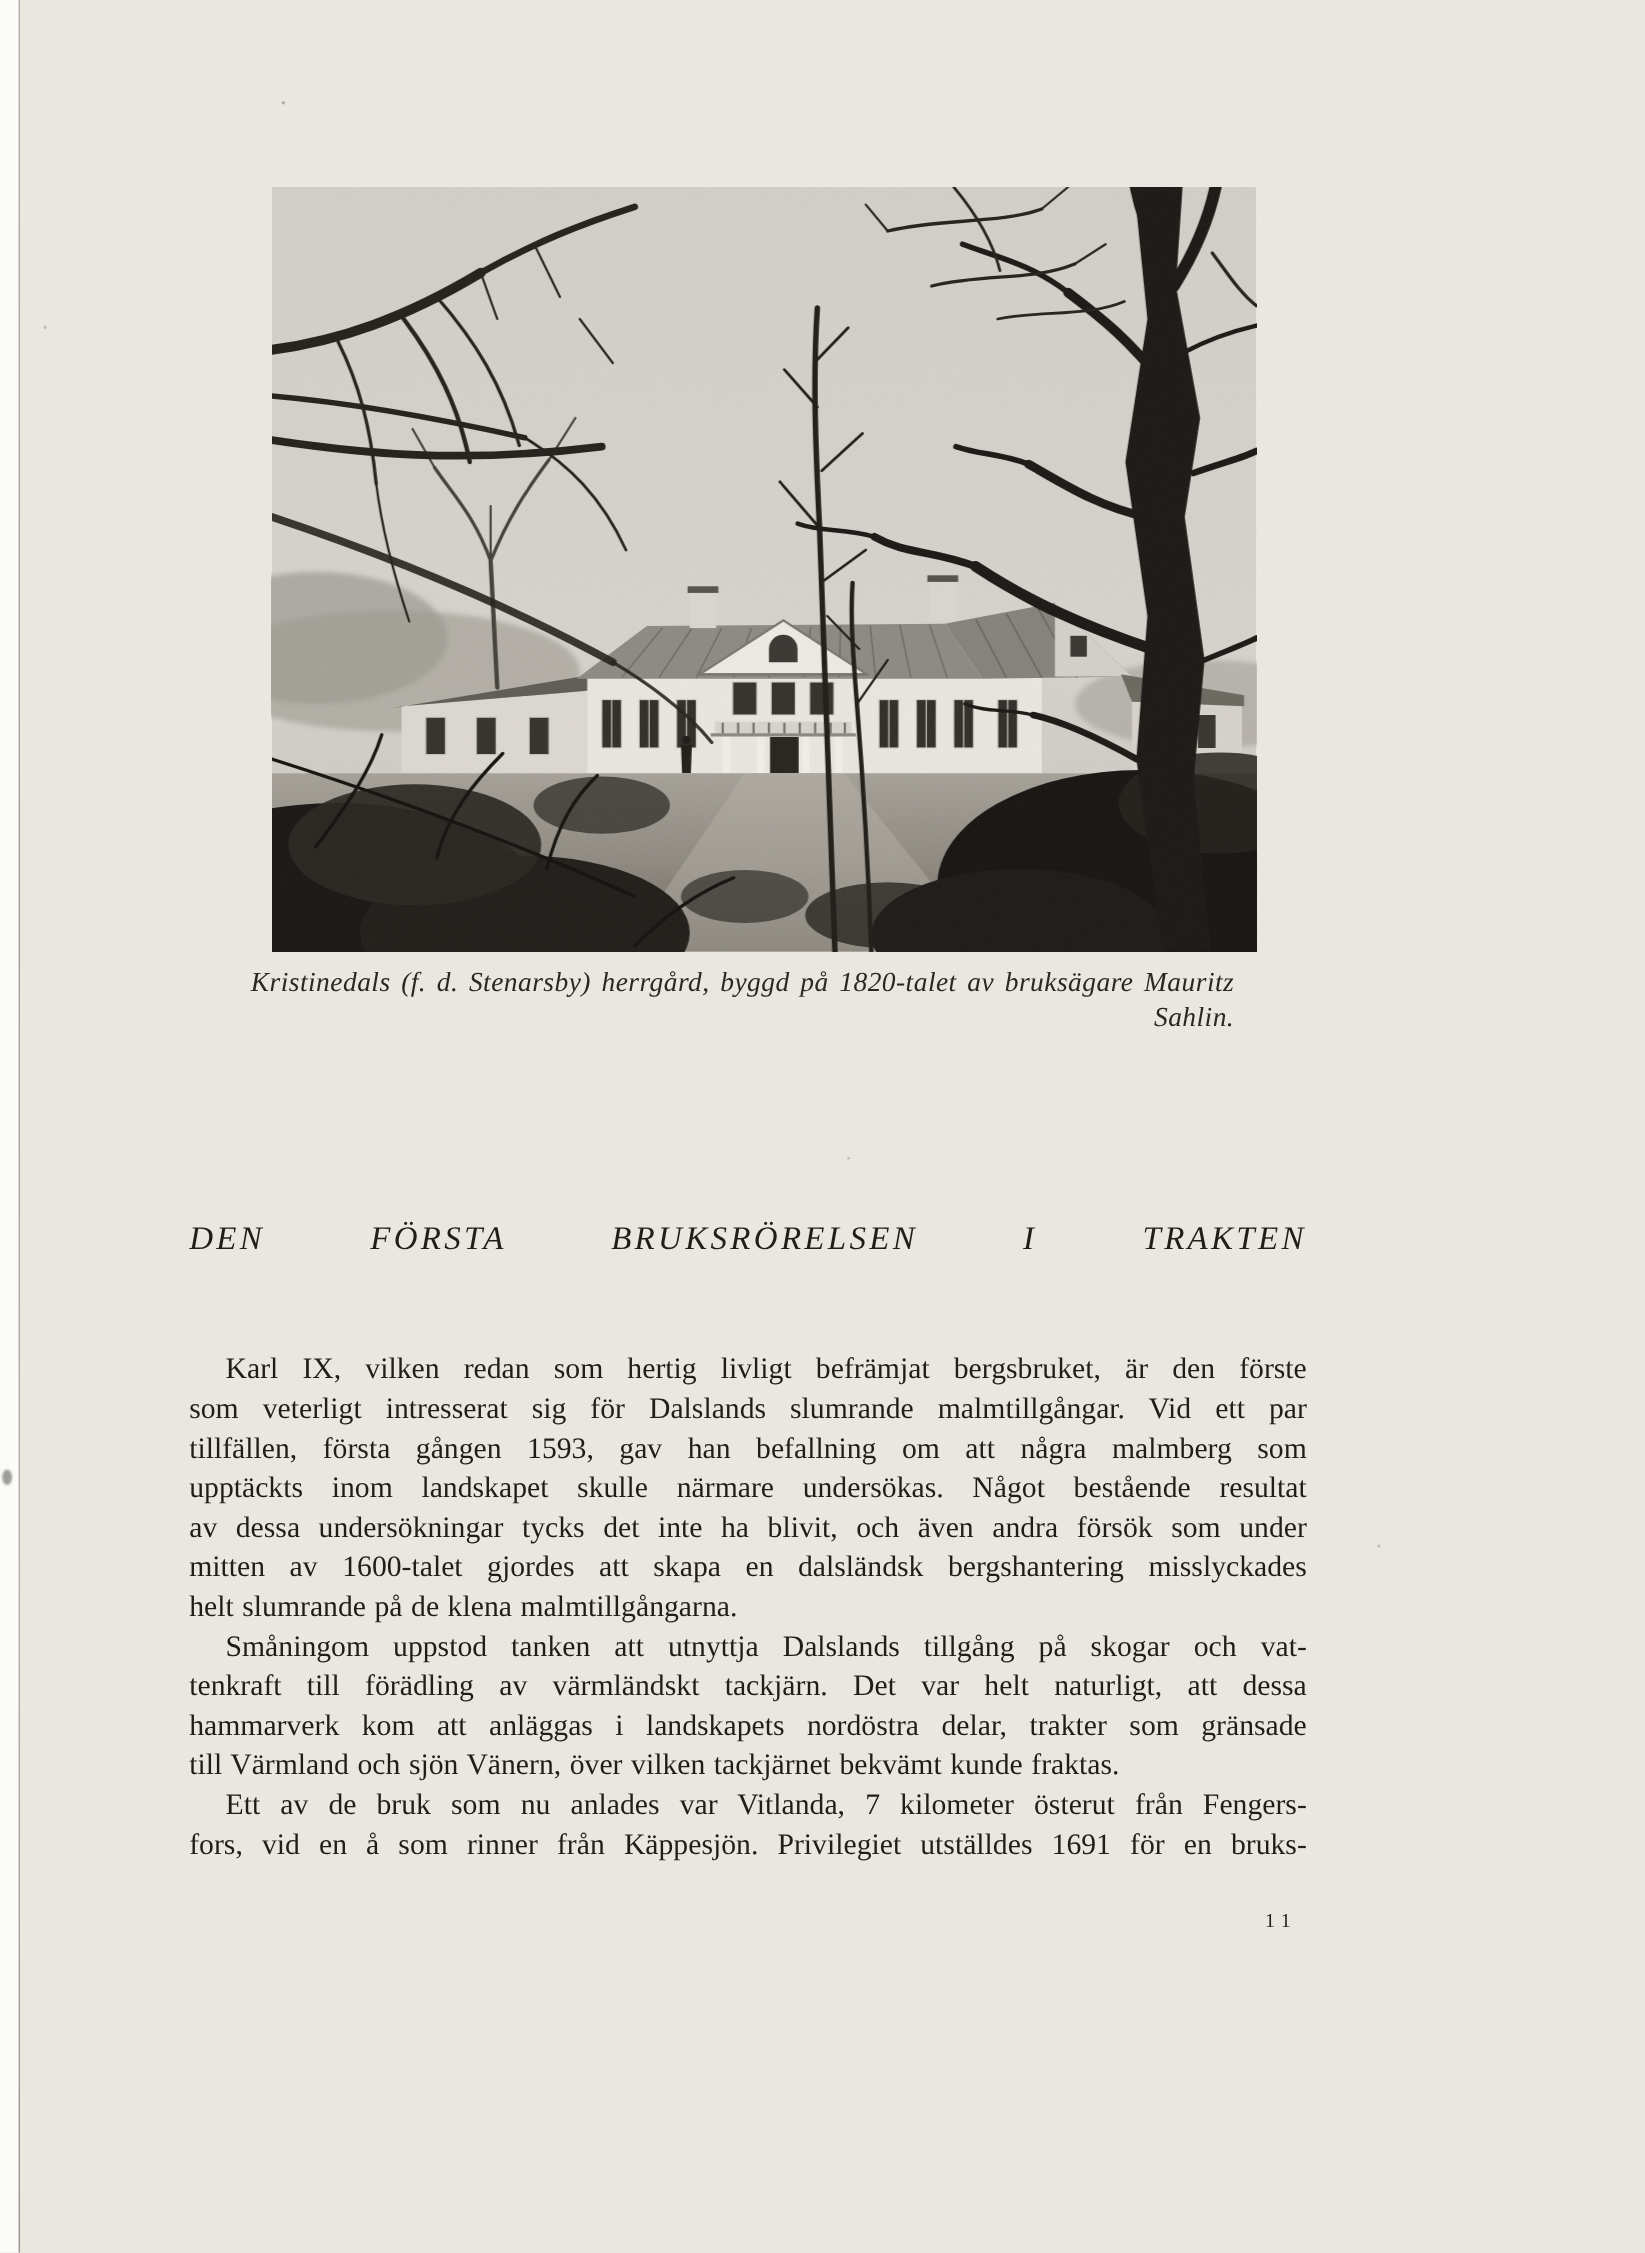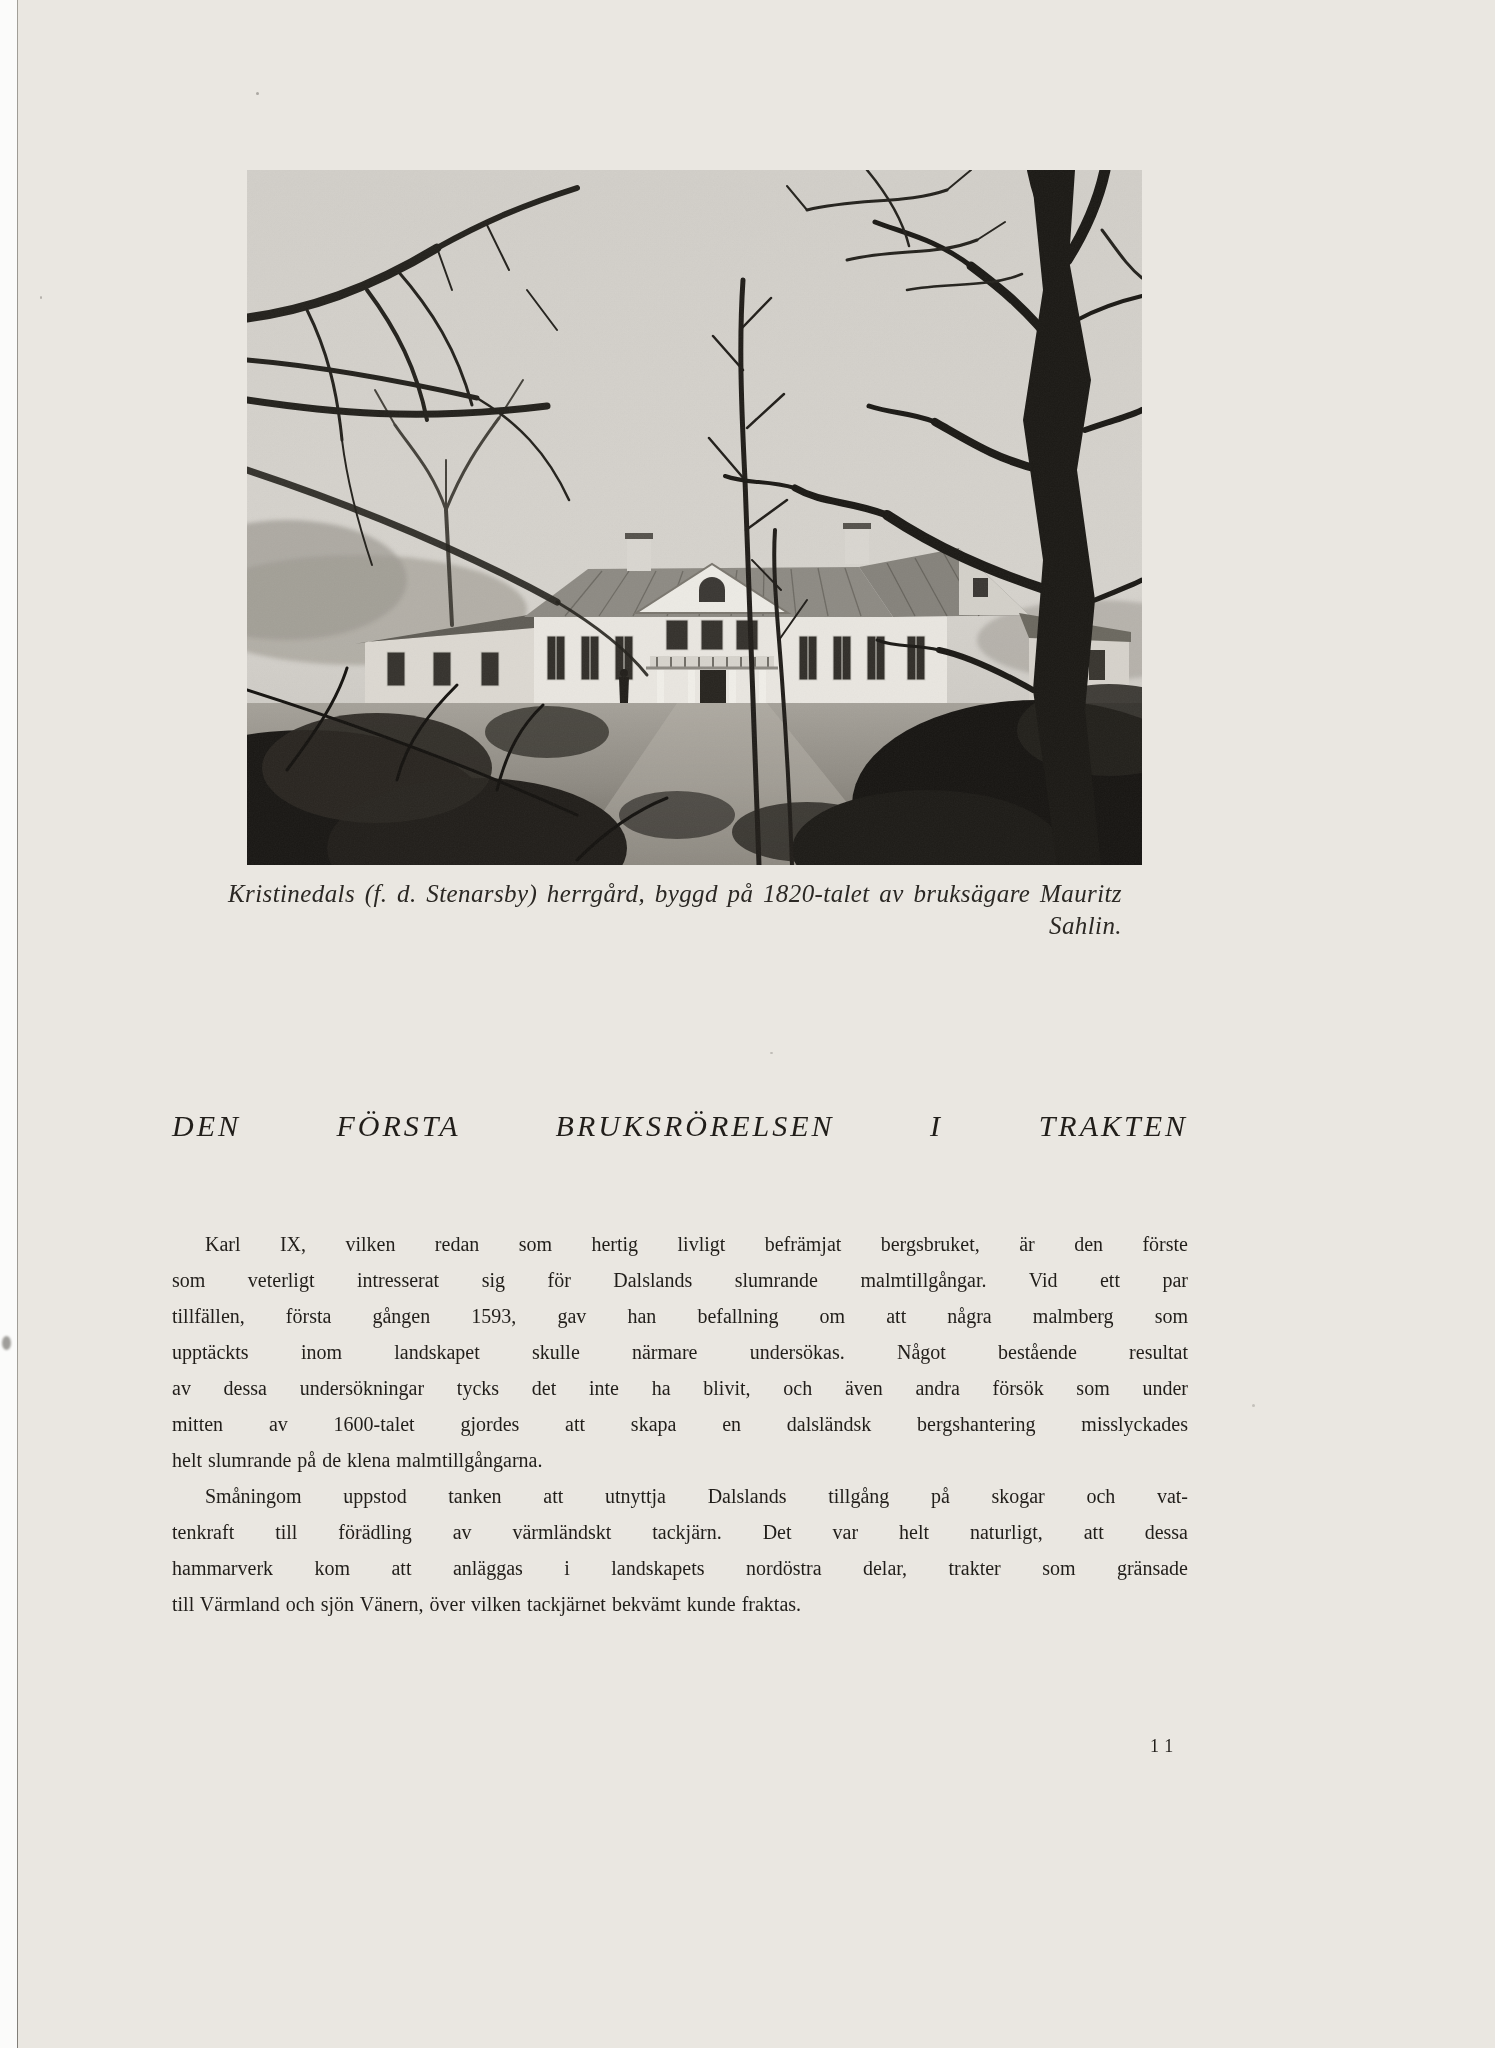--- a/index.html
+++ b/index.html
@@ -57,21 +57,21 @@
     font-size:30px;font-weight:400;line-height:44px;
     letter-spacing:3px;
     text-align:justify;text-align-last:justify;
     white-space:normal;
     color:var(--ink);
     font-style:italic;
   }
 
   .body-text{
     position:absolute;left:172px;top:1226px;width:1016px;
-    font-size:20px;line-height:36px;
+    font-size:27px;line-height:36px;
   }
   .para{margin:0;}
   .para .line{
     text-align:justify;
     text-align-last:justify;
     word-spacing:1px;
   }
   .para .line:first-child{text-indent:33px;}
   .para .line:last-child{text-align-last:left;}
   .para.justify-last .line:last-child{text-align-last:justify;}
@@ -324,15 +324,19 @@
       <div class="line">av dessa undersökningar tycks det inte ha blivit, och även andra försök som under</div>
       <div class="line">mitten av 1600-talet gjordes att skapa en dalsländsk bergshantering misslyckades</div>
       <div class="line">helt slumrande på de klena malmtillgångarna.</div>
     </div>
   <div class="para">
       <div class="line">Småningom uppstod tanken att utnyttja Dalslands tillgång på skogar och vat-</div>
       <div class="line">tenkraft till förädling av värmländskt tackjärn. Det var helt naturligt, att dessa</div>
       <div class="line">hammarverk kom att anläggas i landskapets nordöstra delar, trakter som gränsade</div>
       <div class="line">till Värmland och sjön Vänern, över vilken tackjärnet bekvämt kunde fraktas.</div>
     </div>
+  <div class="para justify-last">
+      <div class="line">Ett av de bruk som nu anlades var Vitlanda, 7 kilometer österut från Fengers-</div>
+      <div class="line">fors, vid en å som rinner från Käppesjön. Privilegiet utställdes 1691 för en bruks-</div>
+    </div>
 </div>
 
 <div class="page-number">11</div>
 
 </body></html>

